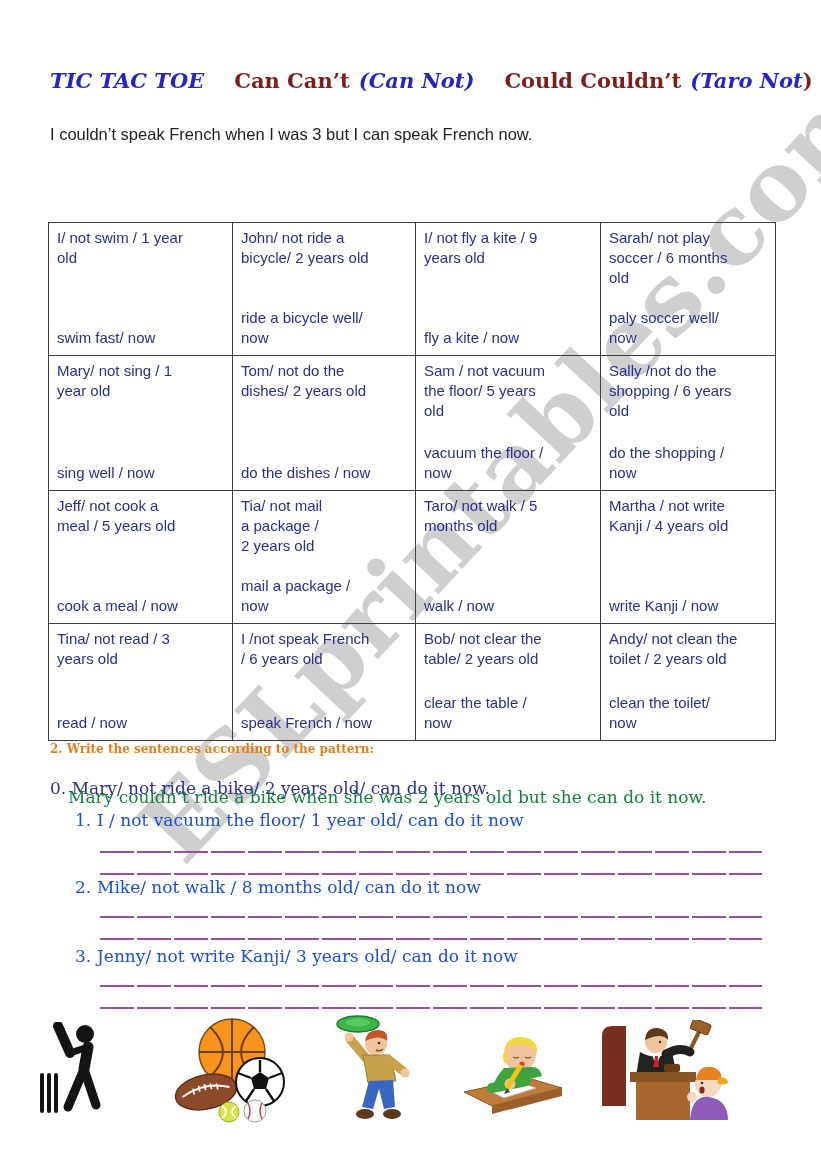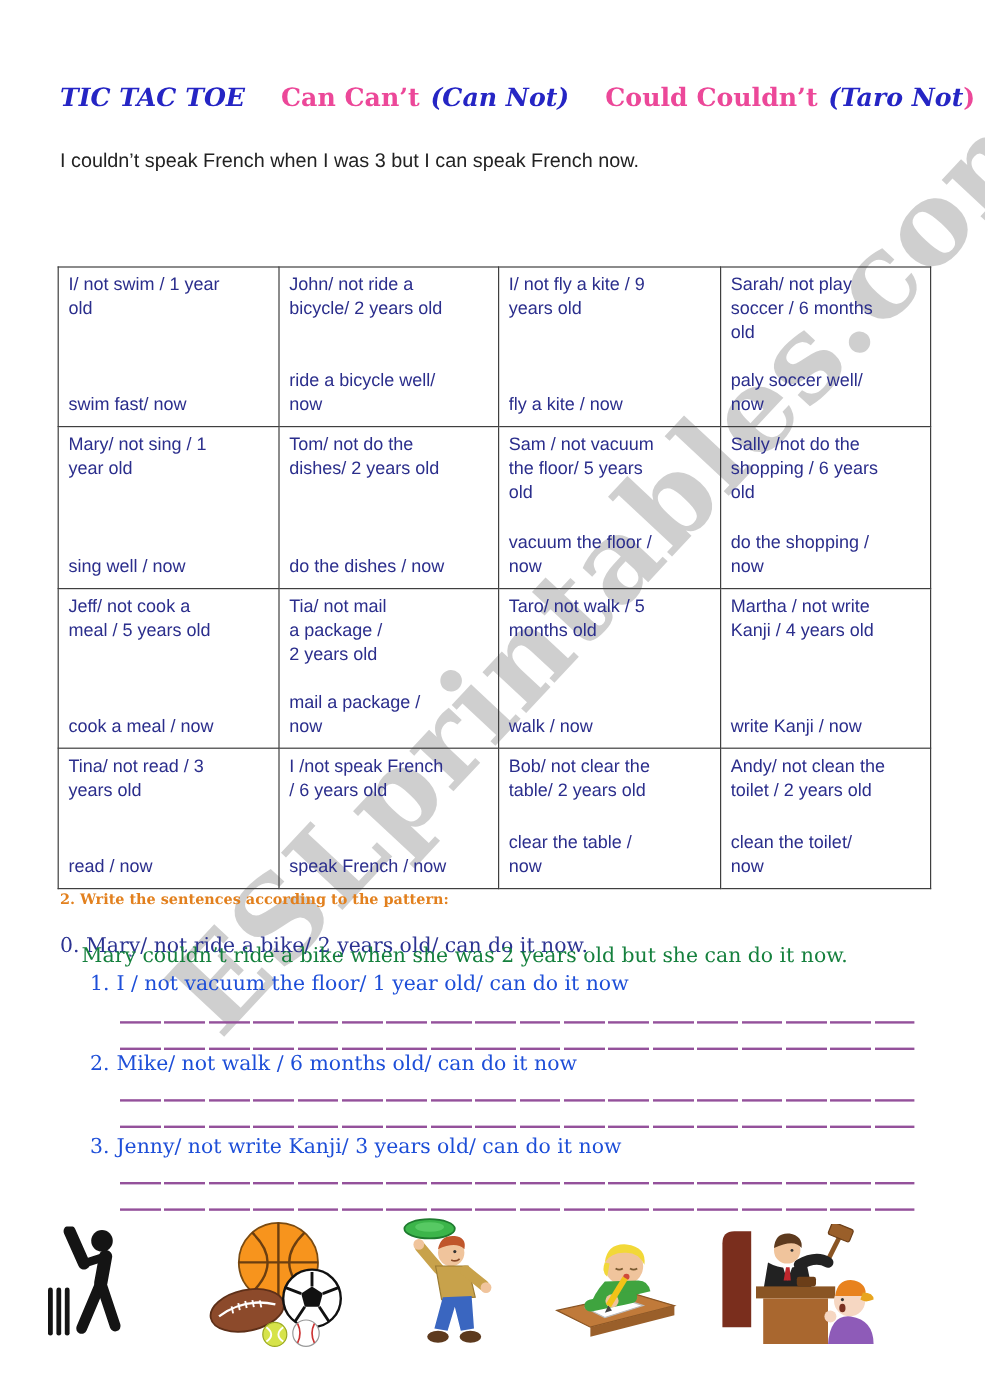--- a/index.html
+++ b/index.html
@@ -16,21 +16,21 @@
     font-size:96px;letter-spacing:1px;white-space:nowrap;
     color:rgba(135,135,135,0.40);pointer-events:none;
   }
   
   .title{
     position:absolute;left:50px;top:68px;width:740px;
     font-family:"DejaVu Serif",serif;font-weight:bold;font-size:21px;
     white-space:nowrap;
   }
   .t-blue{color:#2525C4;font-style:italic;}
-  .t-black{color:#ec4899;}
+  .t-black{color:#7f1d1d;}
   .gap-lg{margin-right:30px;}
   .gap-sm{margin-right:9px;}
   
   .section1{position:absolute;left:50px;top:123px;width:730px;font-size:16.5px;line-height:22px;}
   .s1-head{color:#E0812A;}
   .s1-head b{font-weight:bold;}
   .s1-ex{color:#222222;}
   
   table.game{
     position:absolute;left:48px;top:222px;
@@ -228,21 +228,21 @@
 
   <div class="section2">
     <div class="s2-head"><span>2.</span><span> Write the sentences according to the pattern:</span></div>
     <div class="s2-prompt"><span>0.</span> <span>Mary/ not ride a bike/ 2 years old/ can do it now.</span></div>
     <div class="s2-answer">Mary couldn’t ride a bike when she was 2 years old but she can do it now.</div>
 
     <div class="s2-item item1"><span class="num">1.</span><span>I / not vacuum the floor/ 1 year old/ can do it now</span></div>
     <div class="wline l1a"></div>
     <div class="wline l1b"></div>
 
-    <div class="s2-item item2"><span class="num">2.</span><span>Mike/ not walk / 6 months old/ can do it now</span></div>
+    <div class="s2-item item2"><span class="num">2.</span><span>Mike/ not walk / 8 months old/ can do it now</span></div>
     <div class="wline l2a"></div>
     <div class="wline l2b"></div>
 
     <div class="s2-item item3"><span class="num">3.</span><span>Jenny/ not write Kanji/ 3 years old/ can do it now</span></div>
     <div class="wline l3a"></div>
     <div class="wline l3b"></div>
   </div>
 
   <div class="clip c-cricket">
     <svg width="74" height="94" viewBox="0 0 74 94">

